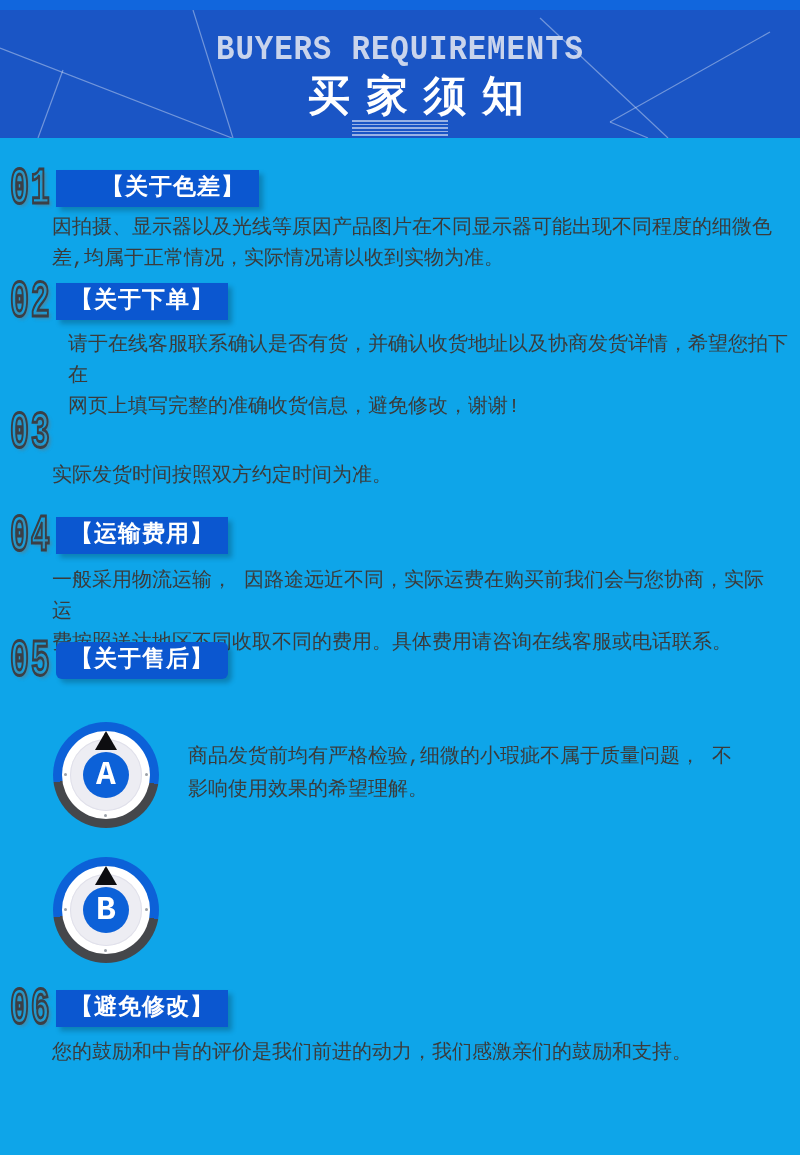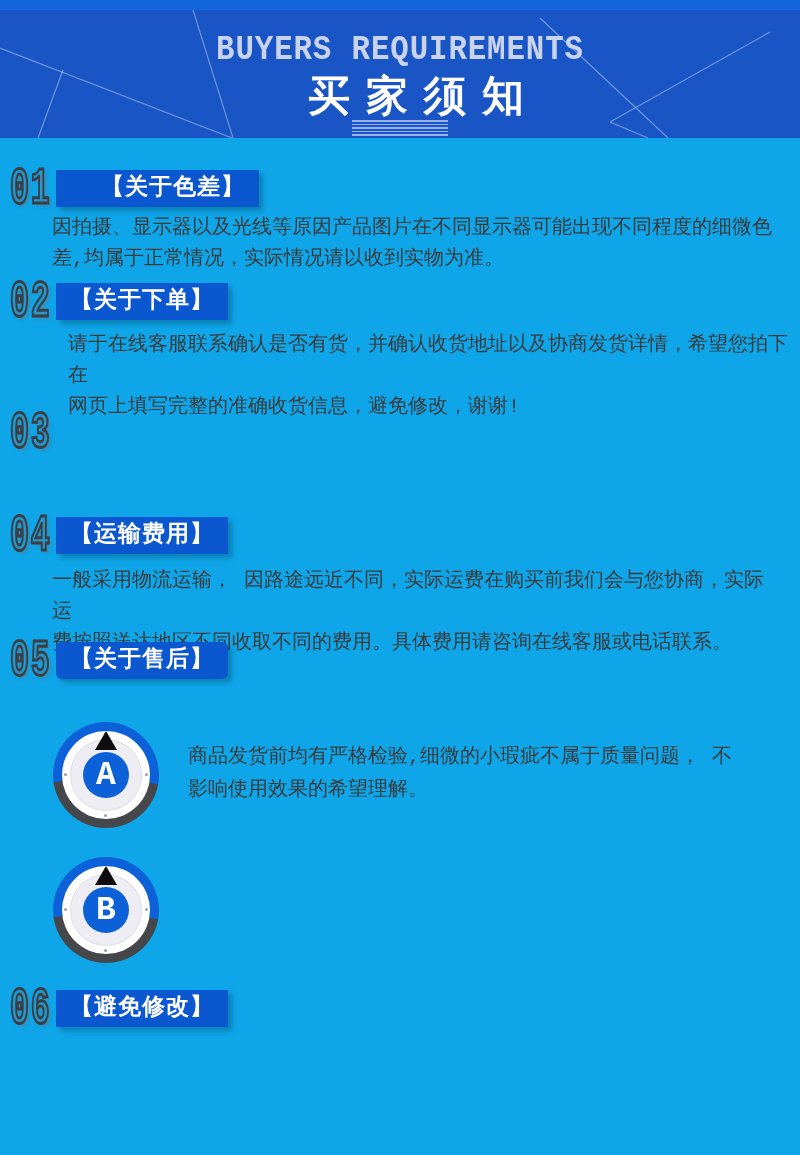--- a/index.html
+++ b/index.html
@@ -77,20 +77,21 @@
   <div class="hbox" style="top:170px;padding-left:45px;">【关于色差】</div>
   <div class="body-text" style="top:212px;">因拍摄、显示器以及光线等原因产品图片在不同显示器可能出现不同程度的细微色
 差,均属于正常情况，实际情况请以收到实物为准。</div>
 
   <div class="num" style="top:279px;">02</div>
   <div class="hbox" style="top:283px;">【关于下单】</div>
   <div class="body-text" style="top:329px;margin-left:16px;">请于在线客服联系确认是否有货，并确认收货地址以及协商发货详情，希望您拍下在
 网页上填写完整的准确收货信息，避免修改，谢谢!</div>
 
   <div class="num" style="top:410px;">03</div>
+  <div class="body-text" style="top:460px;">实际发货时间按照双方约定时间为准。</div>
 
   <div class="num" style="top:513px;">04</div>
   <div class="hbox" style="top:517px;">【运输费用】</div>
   <div class="body-text" style="top:565px;">一般采用物流运输， 因路途远近不同，实际运费在购买前我们会与您协商，实际运
 费按照送达地区不同收取不同的费用。具体费用请咨询在线客服或电话联系。</div>
 
   <div class="num" style="top:638px;">05</div>
   <div class="hbox" style="top:642px;border-radius:6px;">【关于售后】</div>
 
   <div class="badge" style="top:722px;">
@@ -114,14 +115,15 @@
     <span class="dot dN"></span>
     <span class="dot dS"></span>
     <span class="dot dW"></span>
     <span class="dot dE"></span>
     <div class="pointer"></div>
     <div class="core">B</div>
   </div>
 
   <div class="num" style="top:986px;">06</div>
   <div class="hbox" style="top:990px;">【避免修改】</div>
+  <div class="body-text" style="top:1037px;">您的鼓励和中肯的评价是我们前进的动力，我们感激亲们的鼓励和支持。</div>
 
 </div>
 
 </body></html>

